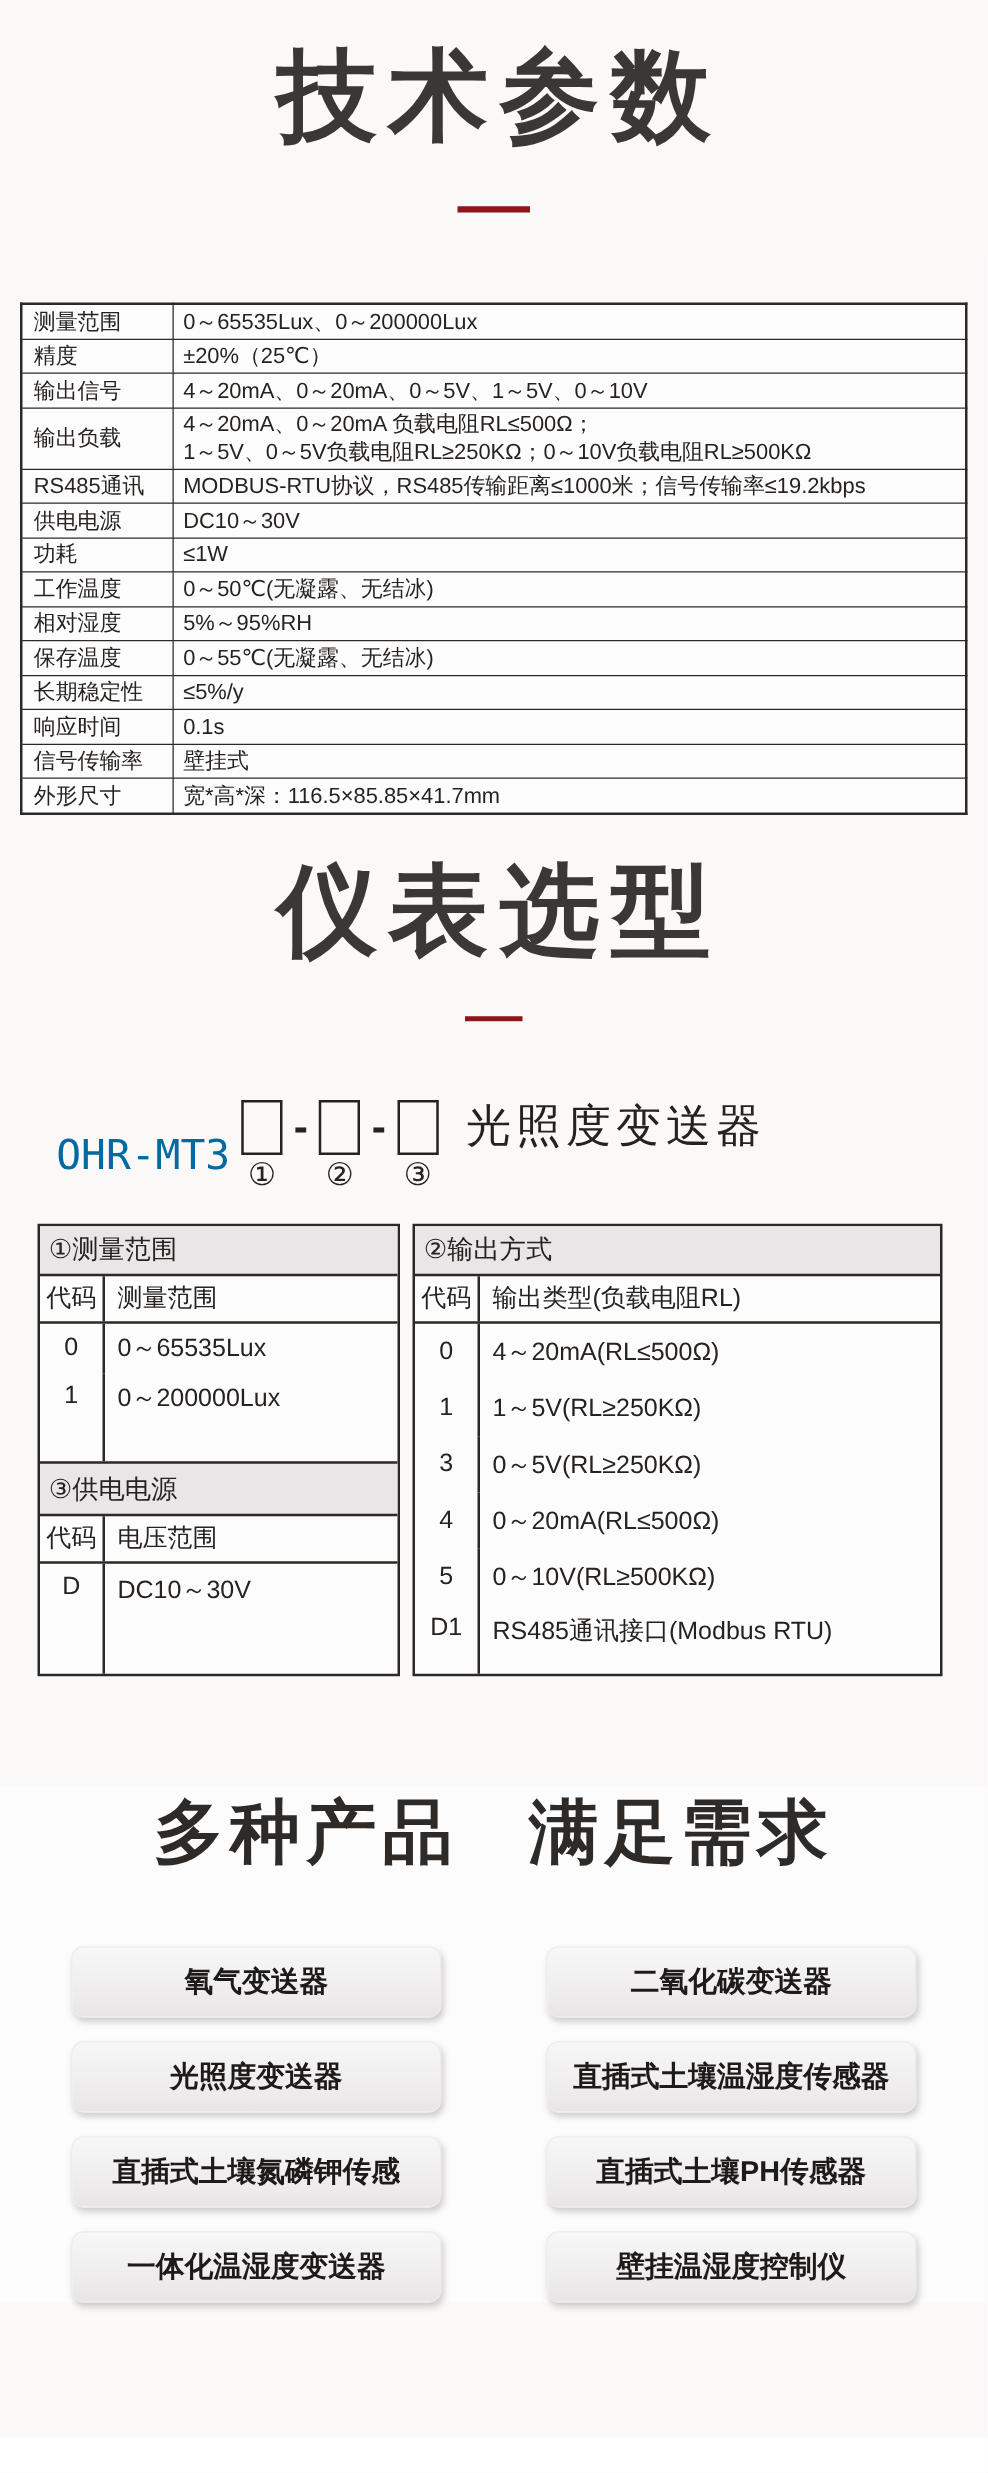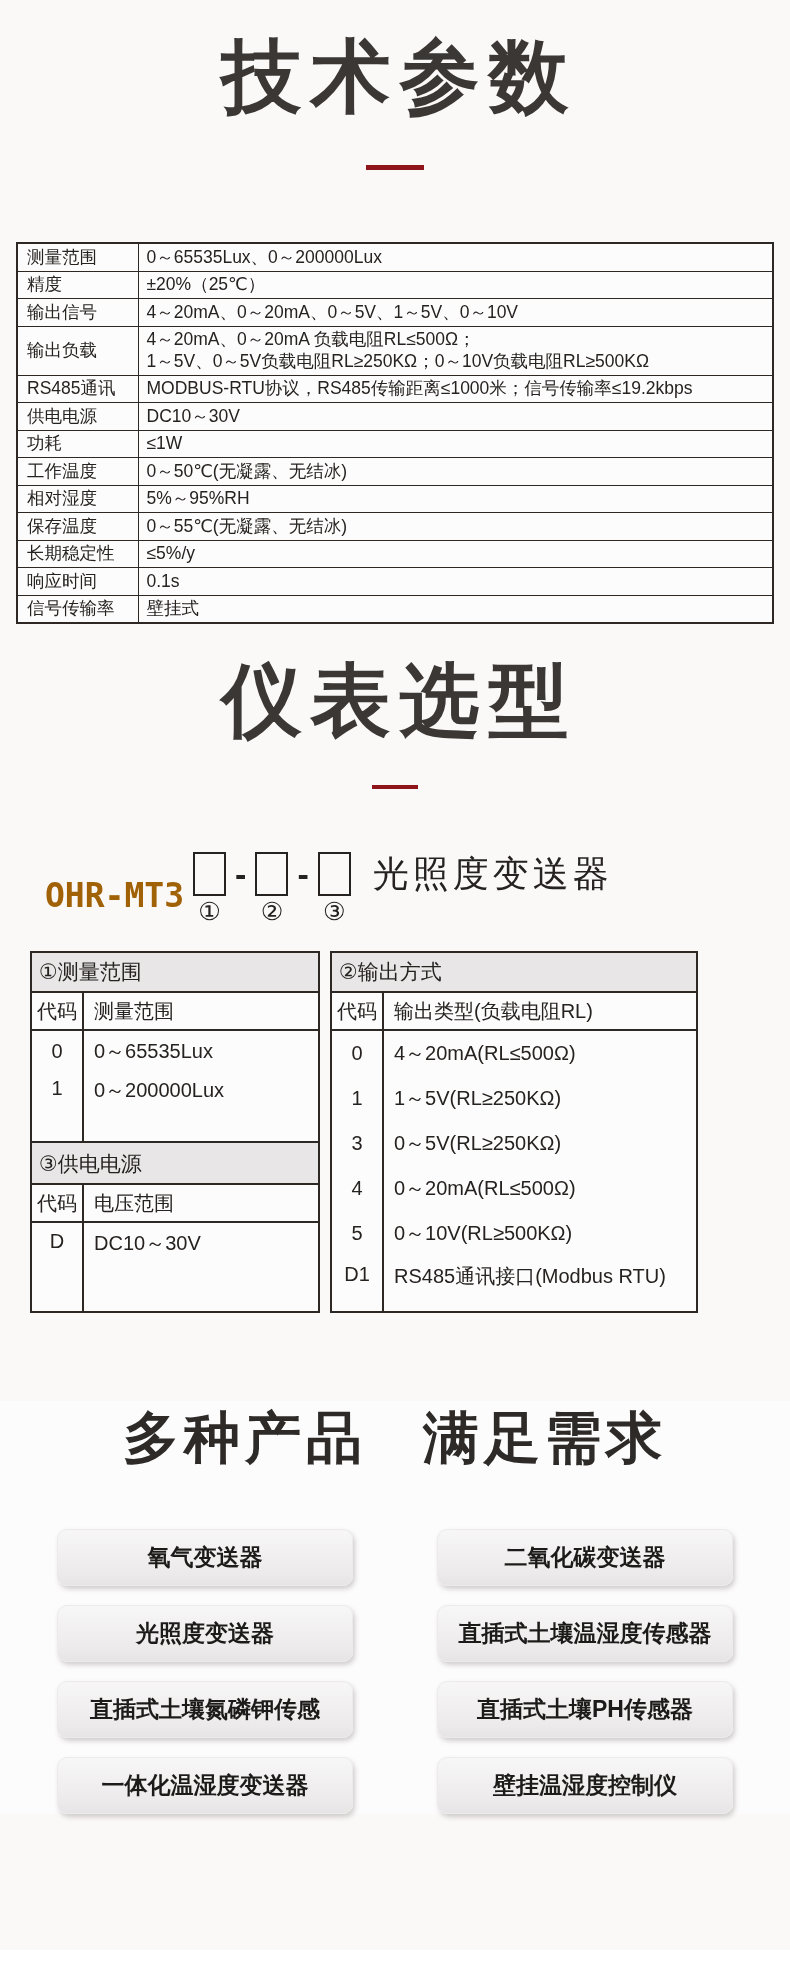--- a/index.html
+++ b/index.html
@@ -24,39 +24,39 @@
     font-size:17.5px; color:#262220; background:#fdfcfc;
     border:2.5px solid #2e2825;
   }
   .spec-table td { border:1.8px solid #2e2825; padding:2.5px 8px; line-height:21.5px; }
   .spec-table td.lbl { width:121px; padding-left:9px; white-space:nowrap; }
   .spec-table td.val { }
 
   
   .model-row { margin:62px 0 0 45px; display:flex; align-items:center; height:46px; }
   .model-prefix {
-    font-size:33px; font-weight:700; color:#a16207; letter-spacing:0;
+    font-size:33px; font-weight:400; color:#0369a1; letter-spacing:0;
     font-family:"DejaVu Sans Mono","Liberation Mono",monospace;
     margin-top:43px;
   }
   .model-box { width:33px; height:44px; border:2.5px solid #262220; margin-left:9px; flex:none; background:transparent; }
   .model-dash { font-size:34px; font-weight:700; margin-left:9px; color:#262220; line-height:44px; }
   .model-suffix { font-size:36px; margin-left:22px; color:#262220; letter-spacing:4px; white-space:nowrap; }
   .marks-row { display:flex; align-items:flex-start; margin-left:45px; height:40px; }
   .ghost { visibility:hidden; }
   .mark-slot { width:33px; margin-left:9px; text-align:center; font-size:25px; color:#262220; flex:none; }
 
   
   .sel-wrap { display:flex; margin:14px 0 0 30px; gap:10px; }
   .sel-table {
     border:2.5px solid #2e2825; height:362px; display:flex; flex-direction:column;
     background:#fdfcfc; font-size:20px; color:#262220;
   }
   .sel-left  { width:290px; }
-  .sel-right { width:368px; }
+  .sel-right { width:424px; }
   .sel-header {
     background:#e8e6e6; height:40px; line-height:38px; padding-left:7px;
     border-bottom:2px solid #2e2825; font-size:21px; flex:none;
   }
   .sel-header.mid { border-top:2px solid #2e2825; height:44px; line-height:42px; }
   .sel-cols, .sel-row { display:flex; flex:none; }
   .sel-cols { height:38px; border-bottom:2px solid #2e2825; }
   .c1 { width:52px; border-right:2px solid #2e2825; display:flex; align-items:center; justify-content:center; flex:none; }
   .c2 { flex:1; display:flex; align-items:center; padding-left:10px; }
   .sel-row { height:45px; }
@@ -143,20 +143,24 @@
         <td class="val">≤5%/y</td>
       </tr>
     <tr>
         <td class="lbl">响应时间</td>
         <td class="val">0.1s</td>
       </tr>
     <tr>
         <td class="lbl">信号传输率</td>
         <td class="val">壁挂式</td>
       </tr>
+    <tr>
+        <td class="lbl">外形尺寸</td>
+        <td class="val">宽*高*深：116.5×85.85×41.7mm</td>
+      </tr>
   </tbody>
 </table>
 
 <h1 class="big-title">仪表选型</h1>
 <div class="underline u2"></div>
 
 <div class="model-row">
   <span class="model-prefix">OHR-MT3</span>
   <span class="model-box"></span>
   <span class="model-dash">-</span>

